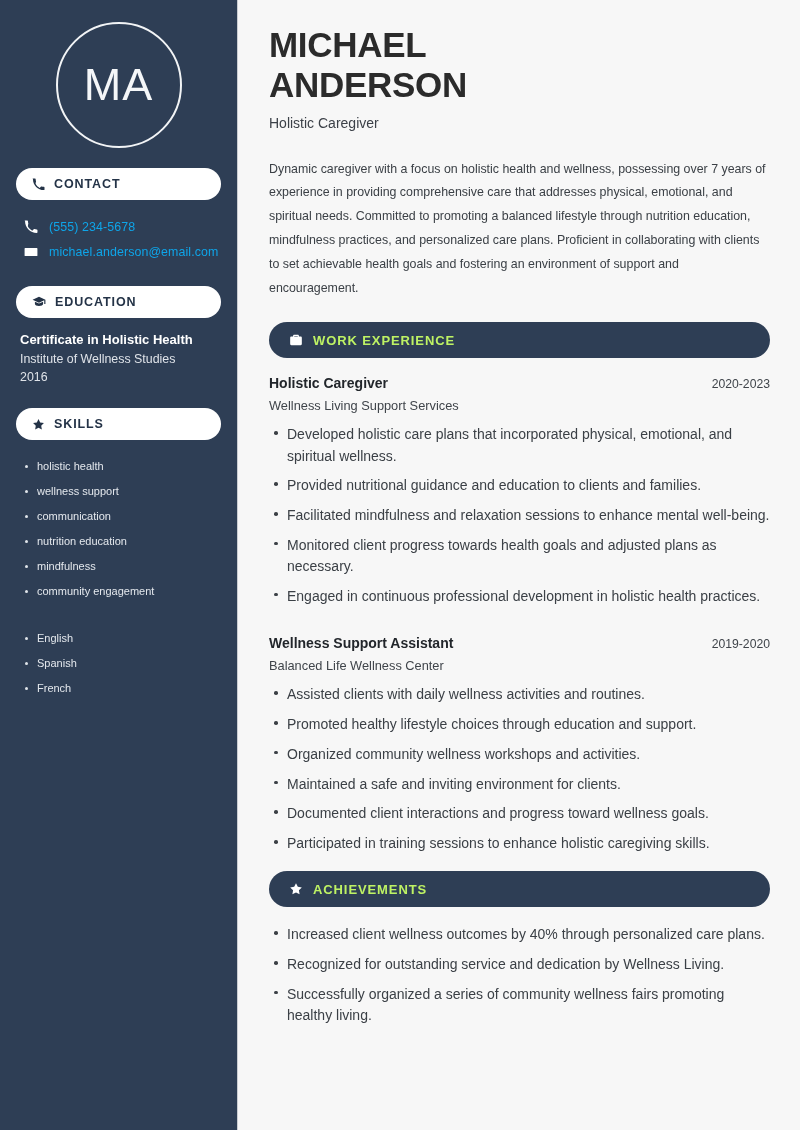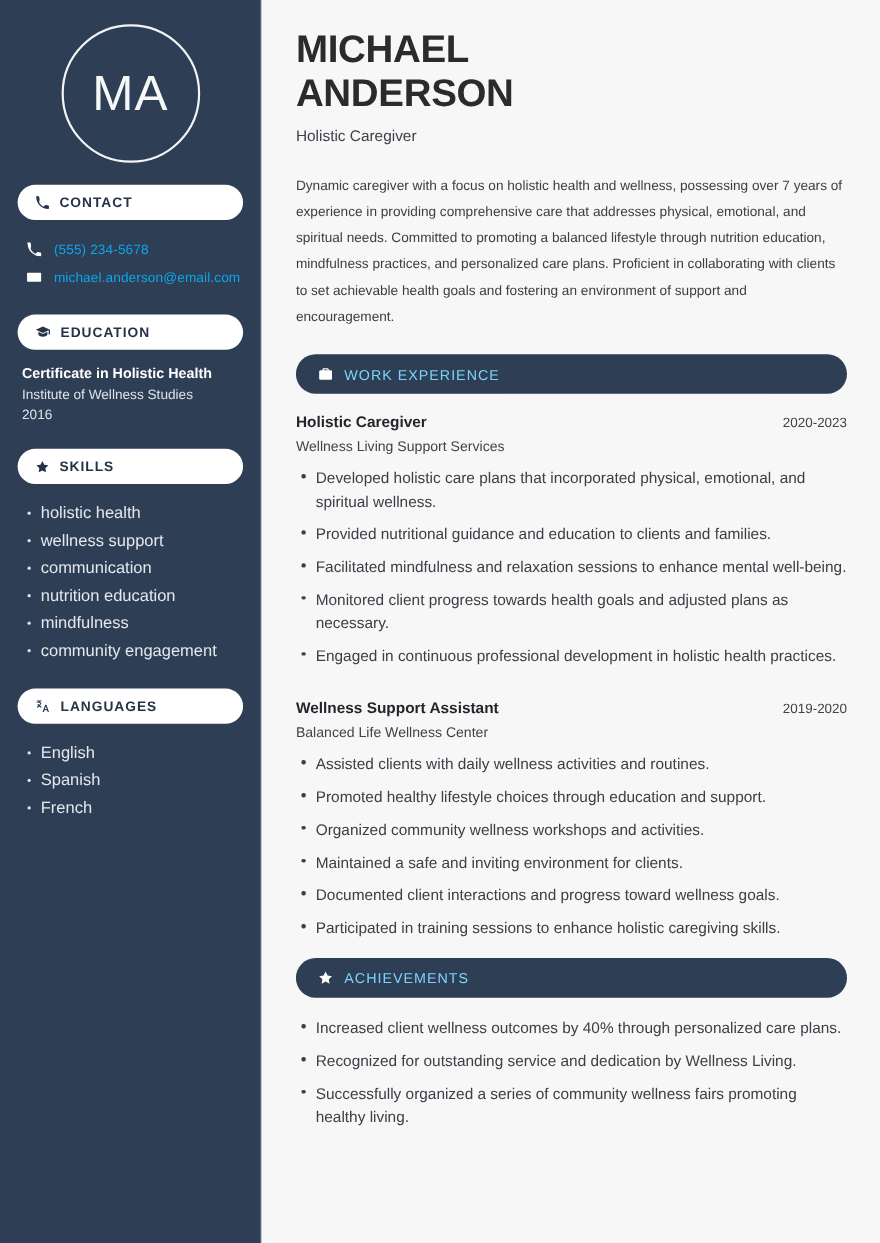--- a/index.html
+++ b/index.html
@@ -99,21 +99,21 @@
     margin-bottom: 4px;
   }
   .edu-year {
     font-size: 12.4px;
     color: #dfe3e9;
   }
 
   .side-bullets { list-style: none; padding: 0 4px; margin-bottom: 22px; }
   .side-bullets li {
     position: relative;
-    font-size: 15px;
+    font-size: 11px;
     color: #e4e8ed;
     padding-left: 17px;
     height: 25px;
     line-height: 25px;
   }
   .side-bullets li::before {
     content: "";
     position: absolute;
     left: 5px;
     top: 11px;
@@ -157,23 +157,23 @@
     border-radius: 19px;
     height: 36px;
     display: flex;
     align-items: center;
     gap: 10px;
     padding: 0 20px;
     margin-bottom: 17px;
   }
   .bar .bar-label {
     font-size: 13px;
-    font-weight: normal;
+    font-weight: bold;
     letter-spacing: 0.9px;
-    color: #7dd3fc;
+    color: #bef264;
   }
   .bar svg { display: block; }
 
   .job { margin-bottom: 12px; }
   .job-head {
     display: flex;
     justify-content: space-between;
     align-items: baseline;
     margin-bottom: 7px;
   }
@@ -280,29 +280,20 @@
 
     <ul class="side-bullets">
       <li>holistic health</li>
       <li>wellness support</li>
       <li>communication</li>
       <li>nutrition education</li>
       <li>mindfulness</li>
       <li>community engagement</li>
     </ul>
 
-    <div class="pill">
-      <span>
-        <svg width="14" height="14" viewBox="0 0 24 24" fill="#243347">
-          <path d="M2.5 3h7.2v1.7H7.2v1.6h2.3c-.2 2-.9 3.7-2 5 .7.6 1.5 1.1 2.4 1.4l-.7 1.6c-1.1-.4-2.1-1-3-1.8-.9.8-1.9 1.4-3 1.8l-.7-1.6c.9-.3 1.7-.8 2.4-1.4-.7-.8-1.2-1.8-1.5-2.9h1.8c.2.7.6 1.3 1 1.8.7-.9 1.2-2 1.4-3.3H1.8V6.3h3.7V4.7H2.5V3z"></path>
-          <path d="M15.6 9.8h1.9l4 11.2h-2l-.9-2.7h-4.2l-.9 2.7h-2l4.1-11.2zm.9 2.3-1.5 4.5h3l-1.5-4.5z"></path>
-        </svg>
-      </span>
-      <span class="pill-label">LANGUAGES</span>
-    </div>
 
     <ul class="side-bullets">
       <li>English</li>
       <li>Spanish</li>
       <li>French</li>
     </ul>
 
   </aside>
 
   <main class="main">

